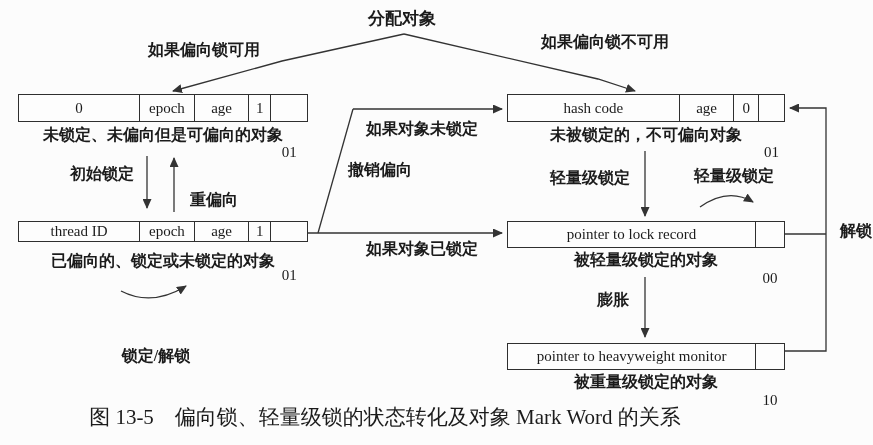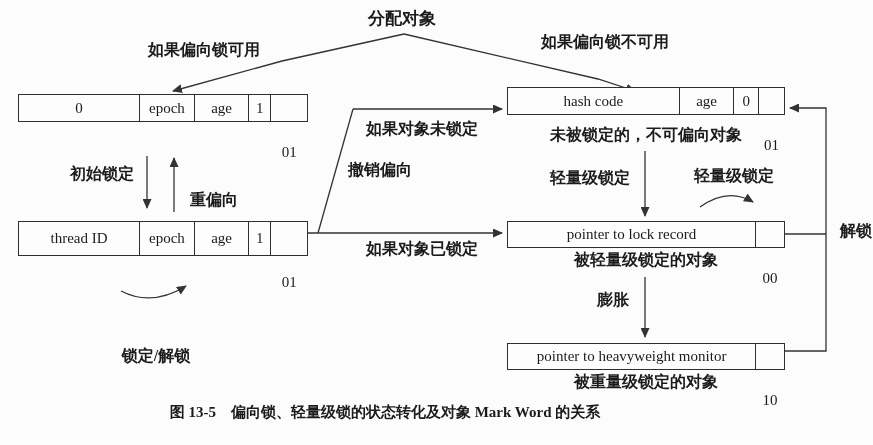--- a/index.html
+++ b/index.html
@@ -23,21 +23,21 @@
     display:flex; align-items:center; justify-content:center;
     height:100%; box-sizing:border-box;
     border-right:1.5px solid #2f2f2f;
     font-size:15px; font-weight:400;
     font-family:"Liberation Serif","DejaVu Serif",serif;
     overflow:hidden;
   }
   .mw-cell:last-child { border-right:none;margin-top:44px; }
   .caption {
     position:absolute; left:0; top:403px; width:770px; text-align:center;
-    font-size:15px; font-weight:700;
+    font-size:21px; font-weight:400;
   }
 </style>
 </head>
 <body>
 
 <div class="page">
 
   <svg class="lines" viewBox="0 0 873 445">
     <defs>
       <marker id="ah" markerUnits="userSpaceOnUse" markerWidth="11" markerHeight="9" refX="9" refY="4.5" orient="auto">
@@ -65,48 +65,50 @@
   <div class="lbl" style="left:134px; top:40px; width:140px;">如果偏向锁可用</div>
   <div class="lbl" style="left:530px; top:32px; width:150px;">如果偏向锁不可用</div>
 
   <div class="mw-box" style="left:18px; top:94px; width:290px;">
     <span class="mw-cell" style="width:122px;">0</span>
     <span class="mw-cell" style="width:55px;">epoch</span>
     <span class="mw-cell" style="width:55px;">age</span>
     <span class="mw-cell" style="width:22px;">1</span>
     <span class="mw-cell" style="width:36px;">01</span>
   </div>
+  <div class="lbl" style="left:18px; top:125px; width:290px;">未锁定、未偏向但是可偏向的对象</div>
 
-  <div class="mw-box" style="left:507px; top:87px; width:278px;">
+  <div class="mw-box" style="left:507px; top:94px; width:278px;">
     <span class="mw-cell" style="width:173px;">hash code</span>
     <span class="mw-cell" style="width:55px;">age</span>
     <span class="mw-cell" style="width:25px;">0</span>
     <span class="mw-cell" style="width:25px;">01</span>
   </div>
   <div class="lbl" style="left:507px; top:125px; width:278px;">未被锁定的，不可偏向对象</div>
 
   <div class="lbl" style="left:66px; top:164px; width:72px;">初始锁定</div>
   <div class="lbl" style="left:186px; top:179px; width:56px;margin-top:11px;">重偏向</div>
 
   <div class="lbl" style="left:357px; top:119px; width:130px;">如果对象未锁定</div>
   <div class="lbl" style="left:342px; top:160px; width:76px;">撤销偏向</div>
   <div class="lbl" style="left:357px; top:239px; width:130px;">如果对象已锁定</div>
 
   <div class="lbl" style="left:548px; top:168px; width:84px;">轻量级锁定</div>
   <div class="lbl" style="left:694px; top:166px; width:72px;">轻量级锁定</div>
   <div class="lbl" style="left:593px; top:290px; width:40px;">膨胀</div>
   <div class="lbl" style="left:836px; top:221px; width:40px;">解锁</div>
 
-  <div class="mw-box" style="left:18px; top:221px; width:290px; height:35px;">
+  <div class="mw-box" style="left:18px; top:221px; width:290px; height:21px;">
     <span class="mw-cell" style="width:122px;">thread ID</span>
     <span class="mw-cell" style="width:55px;">epoch</span>
     <span class="mw-cell" style="width:55px;">age</span>
     <span class="mw-cell" style="width:22px;">1</span>
     <span class="mw-cell" style="width:36px;">01</span>
   </div>
+  <div class="lbl" style="left:18px; top:251px; width:290px;">已偏向的、锁定或未锁定的对象</div>
   <div class="lbl" style="left:114px; top:308px; width:84px;margin-top:38px;">锁定/解锁</div>
 
   <div class="mw-box" style="left:507px; top:221px; width:278px; height:27px;">
     <span class="mw-cell" style="width:250px;">pointer to lock record</span>
     <span class="mw-cell" style="width:28px;">00</span>
   </div>
   <div class="lbl" style="left:507px; top:251px; width:278px;font-family:Liberation Mono, monospace;">被轻量级锁定的对象</div>
 
   <div class="mw-box" style="left:507px; top:343px; width:278px; height:27px;">
     <span class="mw-cell" style="width:250px;">pointer to heavyweight monitor</span>

